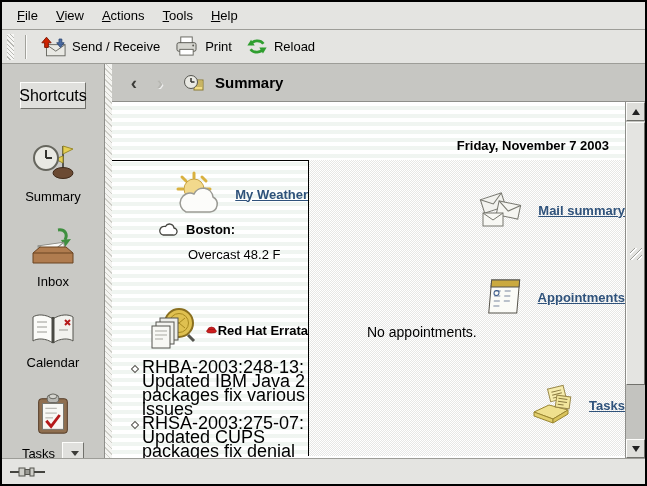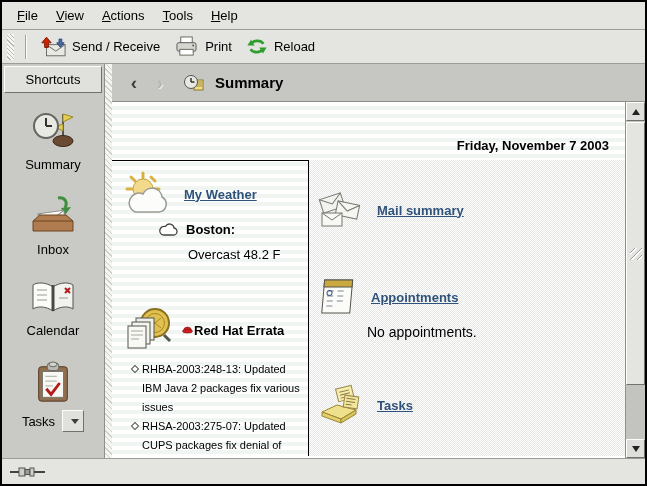--- a/index.html
+++ b/index.html
@@ -23,21 +23,21 @@
   .tb-btn { display:flex; align-items:center; gap:6px; font-size:13px; padding:3px 7px; }
   .tb-sep { width:0; height:24px; border-left:1px solid #a2a29c; border-right:1px solid #fbfbf9; margin:0 6px; }
   .combo-arrow { width:0; height:0; border-left:4px solid transparent; border-right:4px solid transparent;
                  border-top:5px solid #3c3c38; margin-left:3px; }
 
   
   .main { flex:1; display:flex; min-height:0; }
 
   .sidebar { width:103px; flex:0 0 103px; background:#c9c9c5; border-right:1px solid #8e8e8a;
              display:flex; flex-direction:column; }
-  .shortcuts-btn { margin:2px; height:27px; flex:0 0 27px; background:#e0e0dd; font-size:13px;
+  .shortcuts-btn { margin:18px; height:27px; flex:0 0 27px; background:#e0e0dd; font-size:16px;
              border-top:1px solid #fdfdfb; border-left:1px solid #fdfdfb;
              border-right:1px solid #71716c; border-bottom:1px solid #71716c;
              display:flex; align-items:center; justify-content:center; }
   .shortcut-list { flex:1; display:flex; flex-direction:column; align-items:center; padding-top:13px; }
   .shortcut { display:flex; flex-direction:column; align-items:center; gap:5px; margin-bottom:23px; }
   .shortcut-label { font-size:13px; }
   .tasks-row { display:flex; align-items:center; gap:7px; }
   .combo-btn { width:22px; height:22px; background:#e0e0dd;
                border-top:1px solid #fdfdfb; border-left:1px solid #fdfdfb;
                border-right:1px solid #71716c; border-bottom:1px solid #71716c;
@@ -56,30 +56,30 @@
 
   .body-row { flex:1; display:flex; min-height:0; }
   .content { flex:1; min-width:0; overflow:hidden; position:relative;
              background:repeating-linear-gradient(to bottom,#ffffff 0 4px,#f0f5f1 4px 8px); }
   .date-line { text-align:right; font-weight:bold; font-size:13px; padding:36px 16px 7px 0; }
   .cols { display:flex; height:calc(100% - 60px); }
   .col-left { width:196px; flex:0 0 196px; border-top:1px solid #000; padding-left:10px; }
   .col-right { flex:1; border-left:1px solid #000; padding-left:8px;
                background:repeating-conic-gradient(#ffffff 0% 25%, #e7e7e5 0% 50%) 0 0/2px 2px; }
 
-  .sec-head { display:flex; align-items:center; gap:12px; }
+  .sec-head { display:flex; align-items:center; gap:12px;justify-content:flex-end; }
   a.summary-link { color:#2f527b; font-weight:bold; font-size:13px; text-decoration:underline; cursor:pointer; }
   .weather { margin-top:10px; }
   .boston-row { display:flex; align-items:flex-end; gap:8px; margin:5px 0 0 36px; font-size:13px; }
   .boston-row b { font-size:13px; }
   .condition { margin:10px 0 0 66px; font-size:13px; }
   .errata { margin-top:44px; }
   .errata-title { display:flex; align-items:center; font-size:13px; font-weight:bold; gap:1px; }
   .errata-list { list-style:none; margin:6px 0 0 10px; width:176px; }
-  .errata-list li { position:relative; padding-left:10px; font-size:11px; line-height:19px; }
+  .errata-list li { position:relative; padding-left:10px; font-size:18px; line-height:14px; }
   .errata-list li::before { content:""; position:absolute; left:0; top:6px; width:4px; height:4px;
                             border:1px solid #55554f; background:#fff; transform:rotate(45deg); }
   .rsec-mail { margin-top:30px; }
   .rsec-appt { margin-top:46px; }
   .rsec-tasks { margin-top:44px; }
   .empty-state { margin:6px 0 0 50px; font-size:14px; }
   .empty-bold { font-weight:bold;margin-top:48px; }
 
   
   .scrollbar { width:20px; flex:0 0 20px; background:#c3c3bf; border-left:1px solid #8e8e8a;

